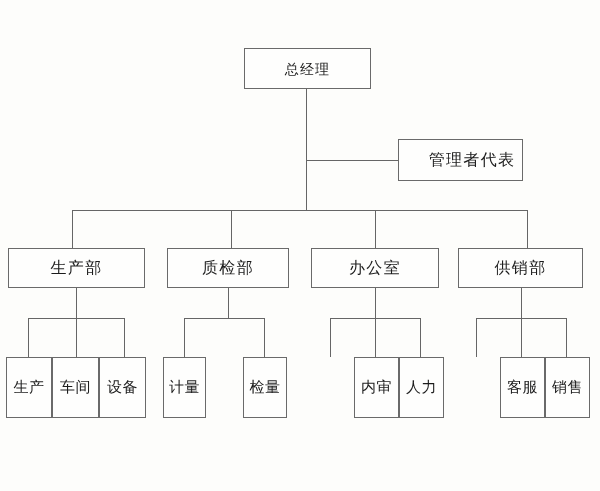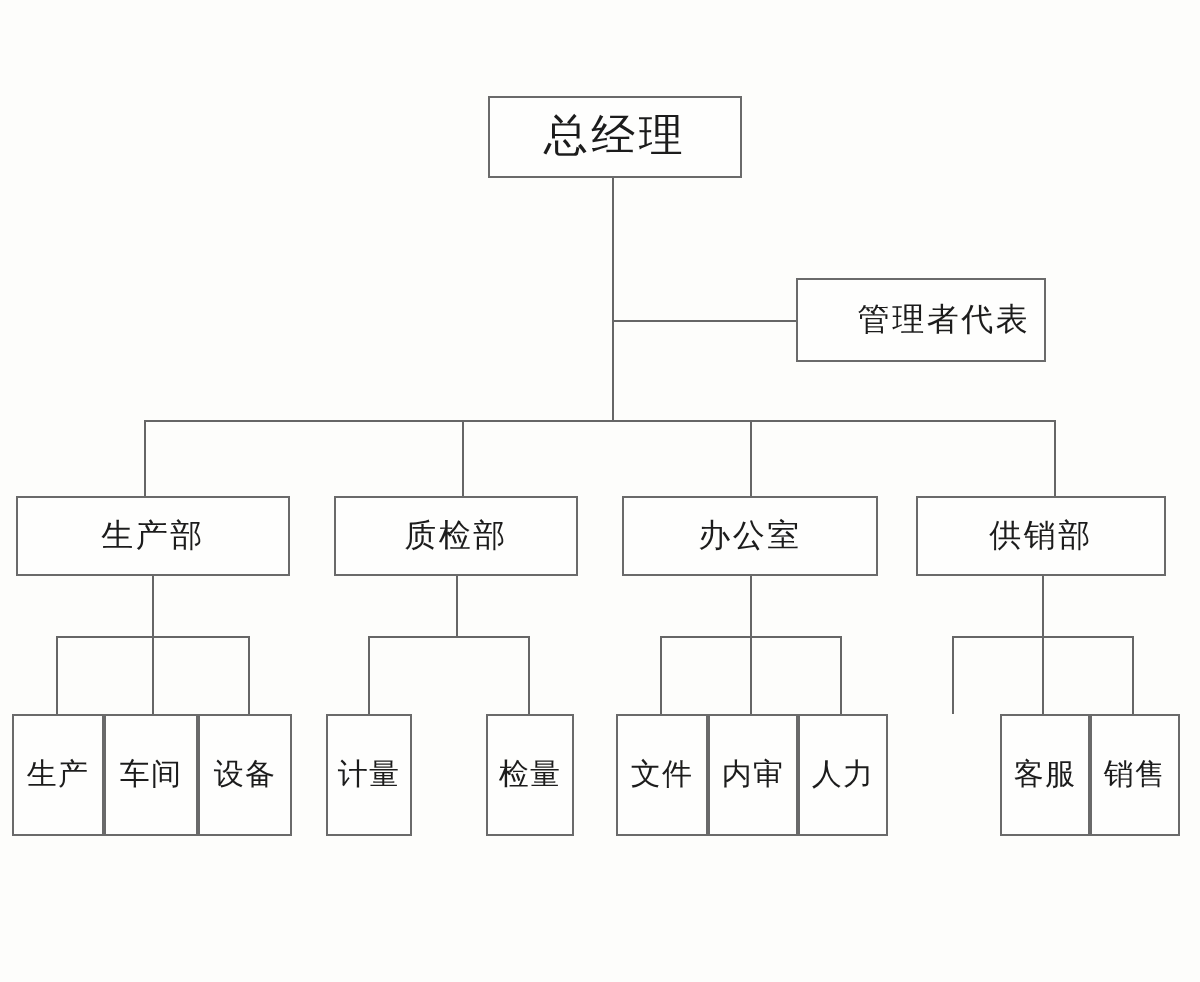--- a/index.html
+++ b/index.html
@@ -22,21 +22,21 @@
     background: #fefefd;
     display: flex;
     align-items: center;
     justify-content: center;
     color: #1c1c1c;
     letter-spacing: 0.08em;
     text-align: center;
     line-height: 1;
     white-space: nowrap;
   }
-  .node.level1 { font-size: 22px; }
+  .node.level1 { font-size: 14px; }
   .node.level2 { font-size: 16px; }
   .node.leaf   { font-size: 15px; letter-spacing: 0.04em; }
   .node.mgr    { font-size: 16px; padding-left: 23px; }
 
   .line {
     position: absolute;
     background: #666666;
   }
   .line.h { height: 1px; }
   .line.v { width: 1px; }
@@ -102,23 +102,20 @@
   </div>
   <div class="node leaf" style="left:243px; top:357px; width:44px; height:61px;">
     <span>检量</span>
   </div>
 
   <div class="line v" style="left:375px; top:288px; height:69px;"></div>
   <div class="line h" style="left:330px; top:318px; width:91px;"></div>
   <div class="line v" style="left:330px; top:318px; height:39px;"></div>
   <div class="line v" style="left:420px; top:318px; height:39px;"></div>
 
-  <div class="node leaf" style="left:308px; top:357px; width:46px; height:61px;">
-    <span>文件</span>
-  </div>
   <div class="node leaf" style="left:354px; top:357px; width:45px; height:61px;">
     <span>内审</span>
   </div>
   <div class="node leaf" style="left:399px; top:357px; width:45px; height:61px;">
     <span>人力</span>
   </div>
 
   <div class="line v" style="left:521px; top:288px; height:69px;"></div>
   <div class="line h" style="left:476px; top:318px; width:91px;"></div>
   <div class="line v" style="left:476px; top:318px; height:39px;"></div>

